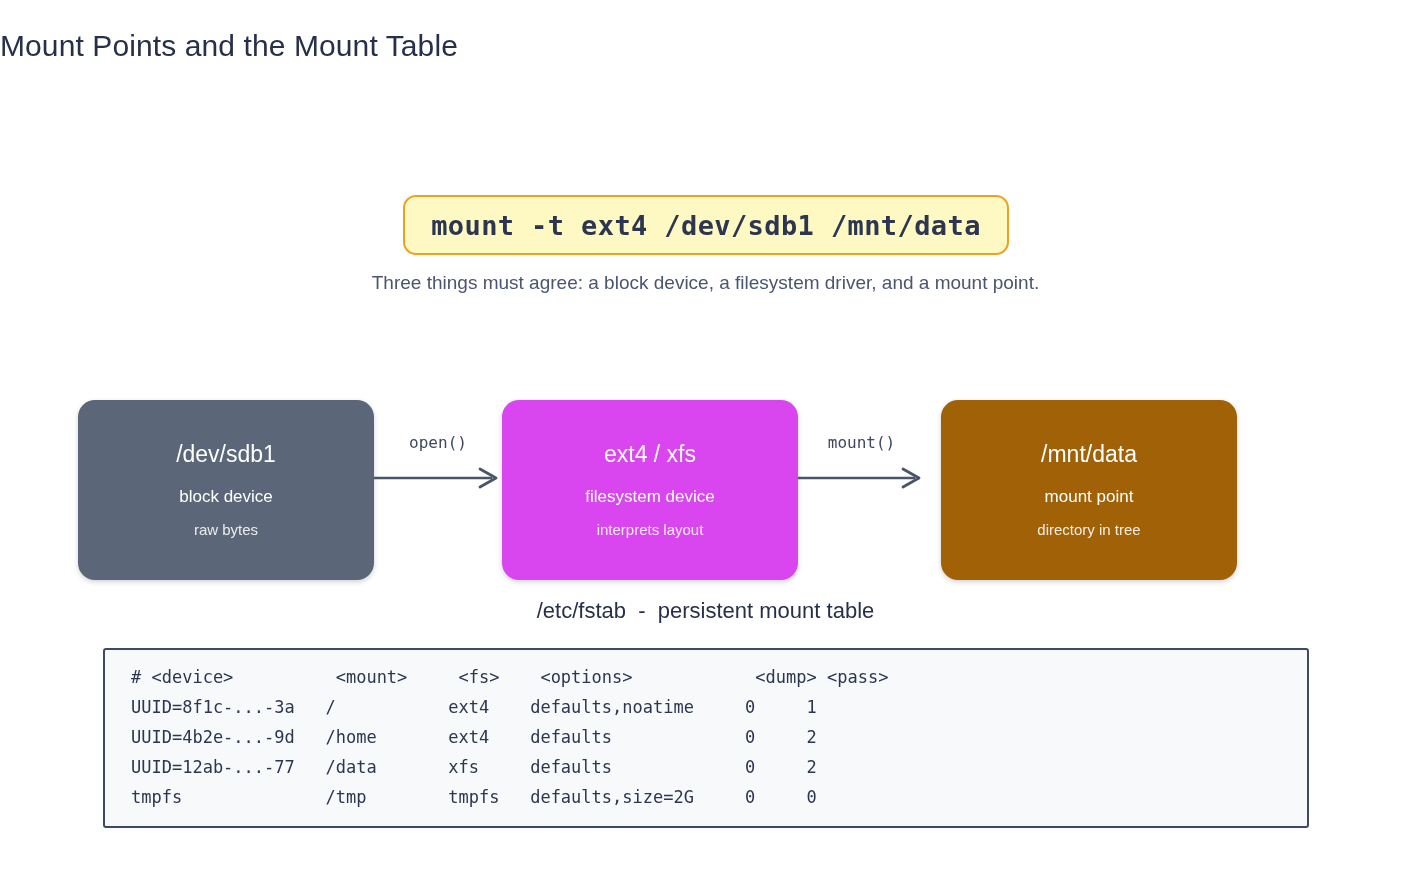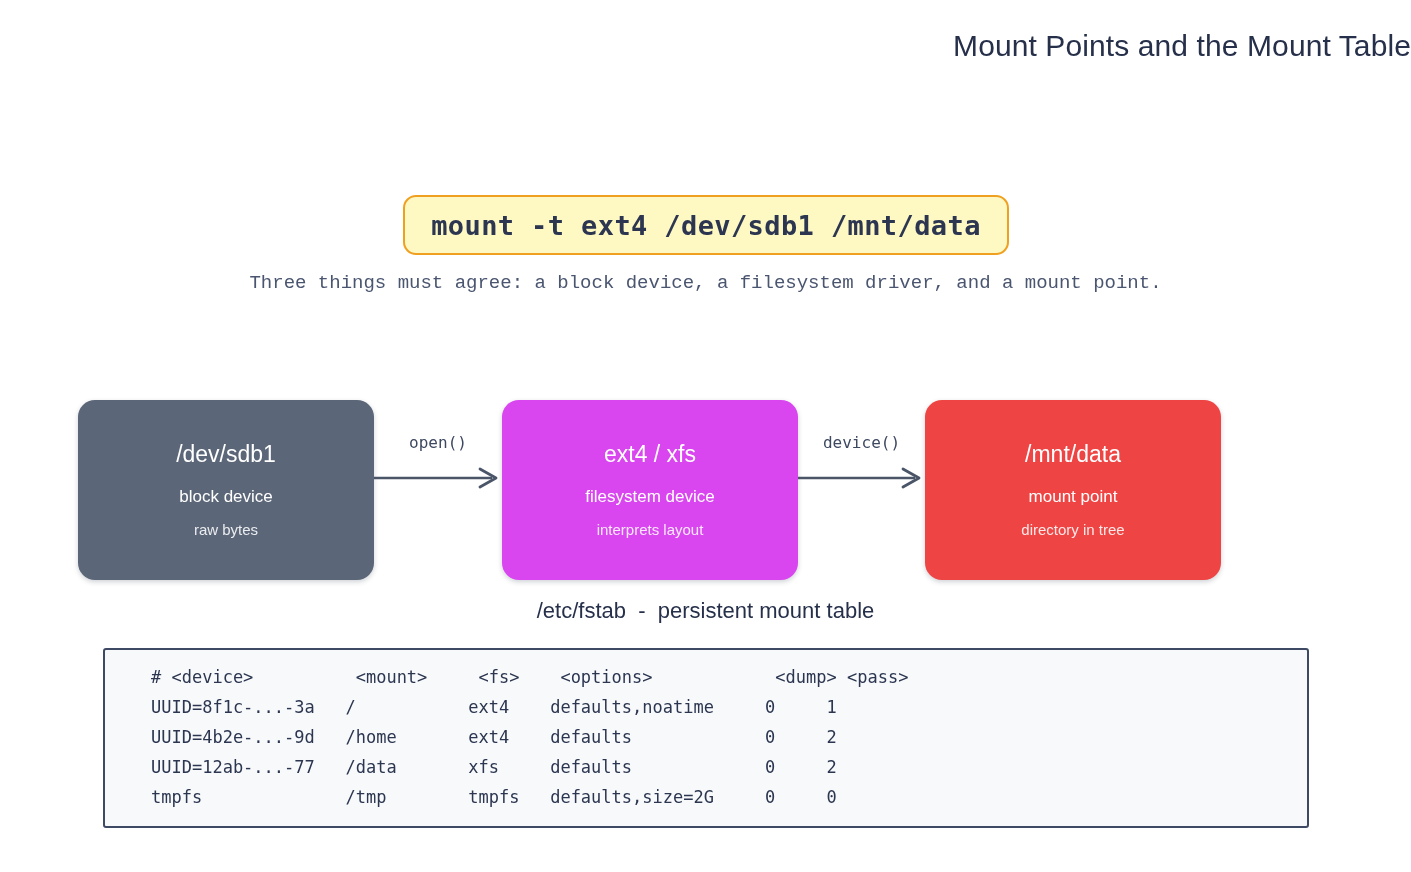--- a/index.html
+++ b/index.html
@@ -17,21 +17,21 @@
     color: #2c3650;
     overflow: hidden;
   }
 
   
   .page-title {
     position: absolute;
     top: 29px;
     left: 0;
     width: 1411px;
-    text-align: right;
+    text-align: left;
     font-size: 30px;
     font-weight: 400;
     color: #26304a;
     letter-spacing: 0.1px;
   }
 
   
   .cmd-box {
     position: absolute;
     left: 403px;
@@ -55,21 +55,20 @@
   }
 
   .cmd-caption {
     position: absolute;
     top: 272px;
     left: 0;
     width: 1411px;
     text-align: center;
     font-size: 19px;
     color: #4a5570;
-    font-family: Liberation Mono, monospace;
   }
 
   
   .flow-box {
     position: absolute;
     top: 400px;
     width: 296px;
     height: 180px;
     border-radius: 17px;
     box-shadow: 0 2px 5px rgba(40,50,70,0.22);
@@ -139,21 +138,21 @@
   
   .fstab-panel {
     position: absolute;
     left: 103px;
     top: 648px;
     width: 1206px;
     height: 180px;
     background: #f7f9fb;
     border: 2px solid #3e4a63;
     border-radius: 3px;
-    padding: 12px 0 0 46px;
+    padding: 12px 0 0 26px;
     overflow: hidden;
   }
   .fstab-pre {
     margin: 0;
     font-family: "DejaVu Sans Mono", monospace;
     font-size: 17px;
     line-height: 30px;
     color: #2c3650;
     white-space: pre;
     letter-spacing: 0;
@@ -174,36 +173,36 @@
   <div class="fb-sub1">block device</div>
   <div class="fb-sub2">raw bytes</div>
 </div>
 
 <div class="flow-box" id="box-driver" style="background: #d946ef;">
   <div class="fb-title">ext4 / xfs</div>
   <div class="fb-sub1">filesystem device</div>
   <div class="fb-sub2">interprets layout</div>
 </div>
 
-<div class="flow-box" id="box-mount" style="background: #ef4444;">
+<div class="flow-box" id="box-mount" style="background: #a16207; margin-left: 16px;">
   <div class="fb-title">/mnt/data</div>
   <div class="fb-sub1">mount point</div>
   <div class="fb-sub2">directory in tree</div>
 </div>
 
 <div class="arrow-group" id="arrow-1">
   <div class="arrow-label">open()</div>
   <svg class="arrow-svg" width="128" height="24" viewBox="0 0 128 24">
     <line x1="0" y1="12" x2="118" y2="12" stroke="#4a5568" stroke-width="2.4"></line>
     <polyline points="106,3 122,12 106,21" fill="none" stroke="#4a5568" stroke-width="2.8" stroke-linecap="round" stroke-linejoin="round"></polyline>
   </svg>
 </div>
 
 <div class="arrow-group" id="arrow-2">
-  <div class="arrow-label">device()</div>
+  <div class="arrow-label">mount()</div>
   <svg class="arrow-svg" width="127" height="24" viewBox="0 0 127 24">
     <line x1="0" y1="12" x2="117" y2="12" stroke="#4a5568" stroke-width="2.4"></line>
     <polyline points="105,3 121,12 105,21" fill="none" stroke="#4a5568" stroke-width="2.8" stroke-linecap="round" stroke-linejoin="round"></polyline>
   </svg>
 </div>
 
 <div class="fstab-caption">/etc/fstab  -  persistent mount table</div>
 
 <div class="fstab-panel" style="background: rgb(247, 249, 251); border-color: rgb(62, 74, 99);">
   <pre class="fstab-pre"># &lt;device&gt;          &lt;mount&gt;     &lt;fs&gt;    &lt;options&gt;            &lt;dump&gt; &lt;pass&gt;</pre>

